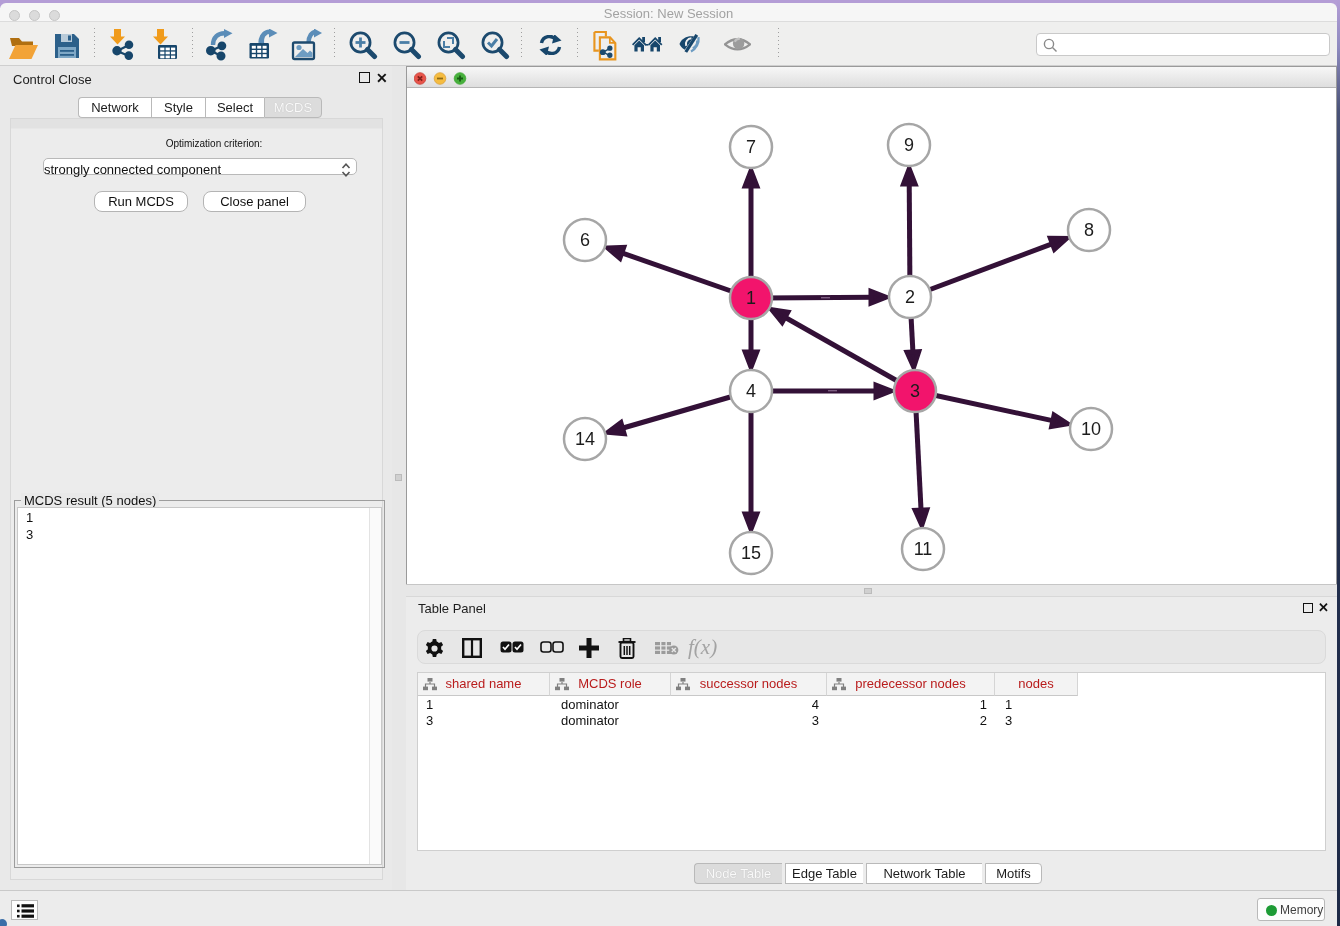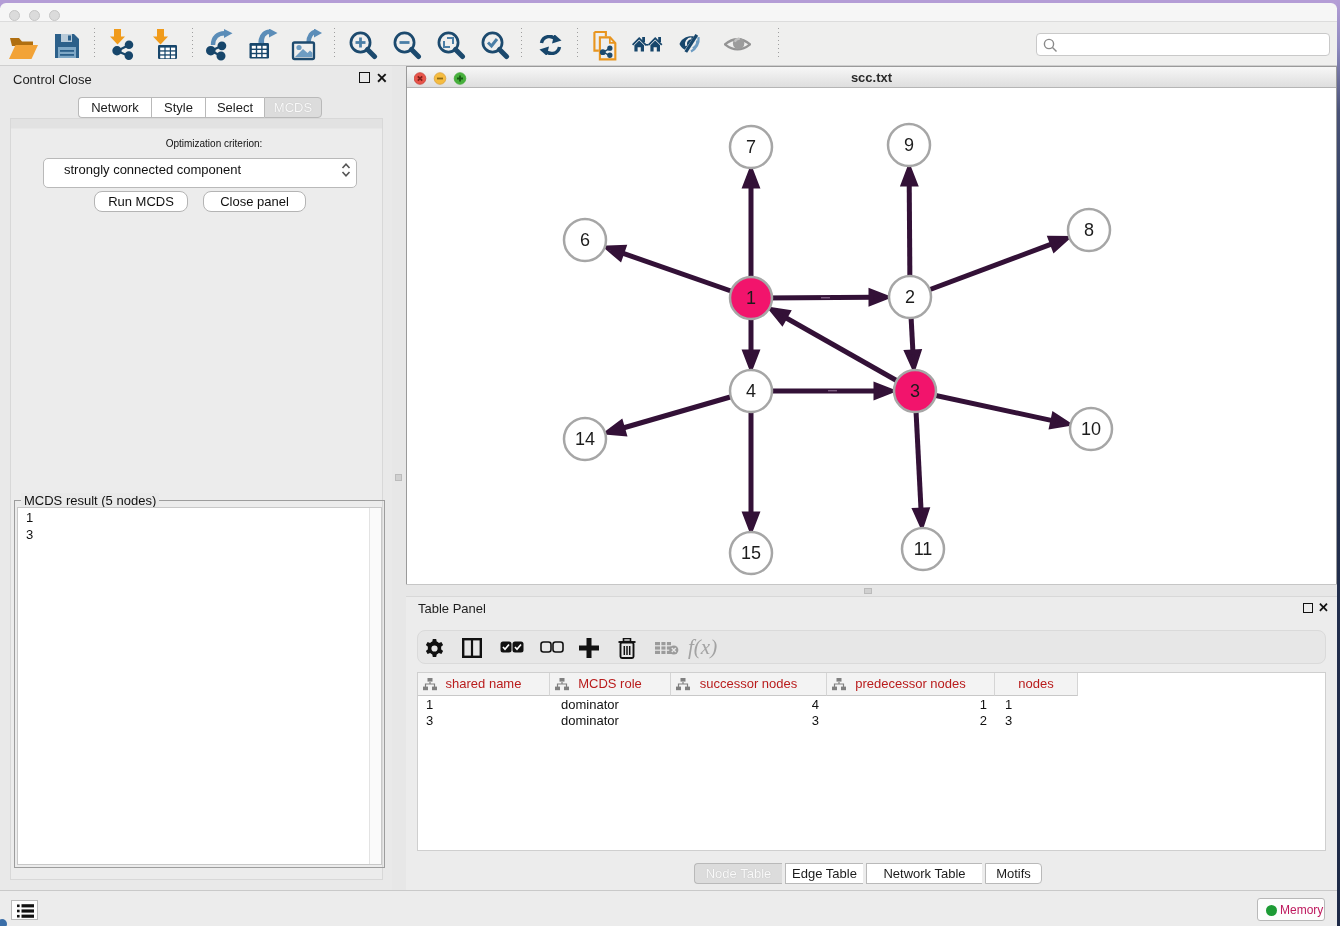--- a/index.html
+++ b/index.html
@@ -26,21 +26,21 @@
 #cp-title { position:absolute; left:13px; top:6px; font-size:13px; color:#1e1e1e; }
 #cp-max { position:absolute; left:359px; top:6px; width:11px; height:11px; border:1.5px solid #111; }
 #cp-close { position:absolute; left:376px; top:4px; font-size:14px; font-weight:bold; color:#111; }
 #cp-inner { position:absolute; left:10px; top:52px; width:373px; height:762px; background:linear-gradient(#e2e2e2 0px,#e2e2e2 9px,#ececec 10px); border:1px solid #d8d8d8; }
 .tabs { position:absolute; top:31px; left:78px; height:21px; display:flex; font-size:13px; }
 .tab { background:#fff; border:1px solid #b9b9b9; border-right:none; padding-top:2px; color:#1c1c1c; text-align:center; white-space:nowrap; overflow:hidden; }
 .tab:first-child { border-radius:4px 0 0 4px; }
 .tab:last-child { border-radius:0 4px 4px 0; border-right:1px solid #b9b9b9; }
 .tab.sel { background:#dcdcdc; color:#fafafa; text-shadow:0 0 1px #b0b0b0; }
 #optlabel { position:absolute; left:0; top:72px; width:392px; text-align:center; font-size:10px; color:#111;padding-left:36px; }
-#dropdown { position:absolute; left:43px; top:92px; width:314px; height:30px; background:#fff; border:1px solid #b9b9b9; border-radius:5px; font-size:13px; color:#111; padding:3px 0 0 20px; }
+#dropdown { position:absolute; left:43px; top:92px; width:314px; height:17px; background:#fff; border:1px solid #b9b9b9; border-radius:5px; font-size:13px; color:#111; padding:3px 0 0 0; }
 #runbtn { position:absolute; left:94px; top:125px; width:94px; height:21px; }
 #closebtn { position:absolute; left:203px; top:125px; width:103px; height:21px; }
 .btn { background:#fff; border:1px solid #b4b4b4; border-radius:8px; font-size:13px; color:#111; text-align:center; padding-top:2px; }
 #fieldset { position:absolute; left:14px; top:434px; width:371px; height:368px; border:1px solid #9d9d9d; }
 #fs-legend { position:absolute; left:6px; top:-8px; background:#e9e9e9; padding:0 3px; font-size:13px; color:#111; }
 #fs-white { position:absolute; left:2px; top:6px; width:365px; height:358px; background:#fff; border:1px solid #c8c8c8; font-size:13px; color:#111; line-height:16.5px; padding:2px 0 0 8px; }
 #fs-scroll { position:absolute; right:3px; top:7px; width:12px; height:356px; background:#fafafa; border-left:1px solid #e3e3e3; }
 
 #vdivider { left:392px; top:66px; width:14px; height:824px; background:#e7e7e7; }
 #vgrip { position:absolute; left:3px; top:408px; width:7px; height:7px; background:#d0d0d0; border:1px solid #bbb; }
@@ -60,31 +60,32 @@
 #tp-toolbar { position:absolute; left:11px; top:33px; width:909px; height:34px; background:#e7e7e7; border:1px solid #dadada; border-radius:8px; }
 #tbl { position:absolute; left:11px; top:75px; width:909px; height:179px; background:#fff; border:1px solid #cfcfcf; }
 .hcell { position:absolute; top:0; height:23px; background:#f3f3f3; border-right:1px solid #d5d5d5; border-bottom:1px solid #c8c8c8; font-size:13px; color:#b91c1c; text-align:center; padding-top:3px; }
 .hicon { position:absolute; left:5px; top:5px; }
 .cell { position:absolute; font-size:13px; color:#111; height:16px; }
 
 #btabs { position:absolute; left:288px; top:266px; height:21px; display:flex; font-size:13px; }
 
 #statusbar { left:0; top:890px; width:1337px; height:36px; background:#ececec; border-top:1px solid #c9c9c9; }
 #listbtn { position:absolute; left:11px; top:9px; width:27px; height:20px; background:#fdfdfd; border:1px solid #b9b9b9; }
-#membtn { position:absolute; left:1257px; top:7px; width:68px; height:23px; background:#fdfdfd; border:1px solid #b9b9b9; border-radius:3px; font-size:12px; color:#be185d; padding:4px 0 0 22px; }
+#membtn { position:absolute; left:1257px; top:7px; width:68px; height:23px; background:#fdfdfd; border:1px solid #b9b9b9; border-radius:3px; font-size:12px; color:#404040; padding:4px 0 0 22px; }
 #memdot { position:absolute; left:8px; top:6px; width:11px; height:11px; border-radius:50%; background:#1d9b35; }
 svg text { font-family:"Liberation Sans",sans-serif; }
 </style>
 </head>
 <body>
 <div class="abs" id="topedge"></div>
 <div class="abs" id="titlebar">
   <div class="tl" style="left:9px"></div>
   <div class="tl" style="left:29px"></div>
   <div class="tl" style="left:49px"></div>
+  <div id="wtitle">Session: New Session</div>
 </div>
 <div class="abs" id="toolbar">
   <svg class="ticon" style="left:8px;top:12px" width="33" height="28" viewBox="0 0 33 28">
     <path d="M2,4 L11,4 L14,7.5 L25,7.5 L25,12 L4,12 Z" fill="#b06f10"></path>
     <path d="M1,25 L7.5,11 L30,11 L23.5,25 Z" fill="#f2a337"></path>
   </svg>
   <svg class="ticon" style="left:54px;top:11px" width="26" height="26" viewBox="0 0 26 26">
     <path d="M1,1 h19 l5,5 v19 h-24 z" fill="#2c608a"></path>
     <rect x="7" y="1" width="11" height="8" fill="#b9cbd9"></rect>
     <rect x="14" y="2.5" width="3" height="5" fill="#2c608a"></rect>
@@ -271,21 +272,20 @@
 <div class="abs" id="netwin">
   <div id="nettitle">
     <svg style="position:absolute;left:7px;top:5px" width="53" height="13" viewBox="0 0 53 13">
       <circle cx="6" cy="6.5" r="5.8" fill="#e8544a" stroke="#c63f36" stroke-width="0.8"></circle>
       <path d="M3.8,4.3 L8.2,8.7 M8.2,4.3 L3.8,8.7" stroke="#80201a" stroke-width="1.7"></path>
       <circle cx="26" cy="6.5" r="5.8" fill="#f5bc40" stroke="#dba13a" stroke-width="0.8"></circle>
       <line x1="23" y1="6.5" x2="29" y2="6.5" stroke="#8e6a14" stroke-width="1.8"></line>
       <circle cx="46" cy="6.5" r="5.8" fill="#47b03c" stroke="#3fa833" stroke-width="0.8"></circle>
       <path d="M43,6.5 H49 M46,3.5 V9.5" stroke="#175c12" stroke-width="1.8"></path>
     </svg>
-    <div class="t">scc.txt</div>
   </div>
   <div id="netcanvas">
   <svg width="929" height="495" viewBox="0 0 929 495">
     <g stroke="#331137" stroke-width="5" fill="#331137">
       <line x1="344.0" y1="209.0" x2="344.0" y2="94.0"></line>
       <polygon points="344.0,82.0 349.8,97.0 338.2,97.0"></polygon>
       <line x1="344.0" y1="209.0" x2="212.0" y2="162.9"></line>
       <polygon points="200.7,158.9 216.7,158.4 212.9,169.3"></polygon>
       <line x1="344.0" y1="209.0" x2="467.0" y2="208.2"></line>
       <polygon points="479.0,208.2 464.0,214.0 464.0,202.4"></polygon>

